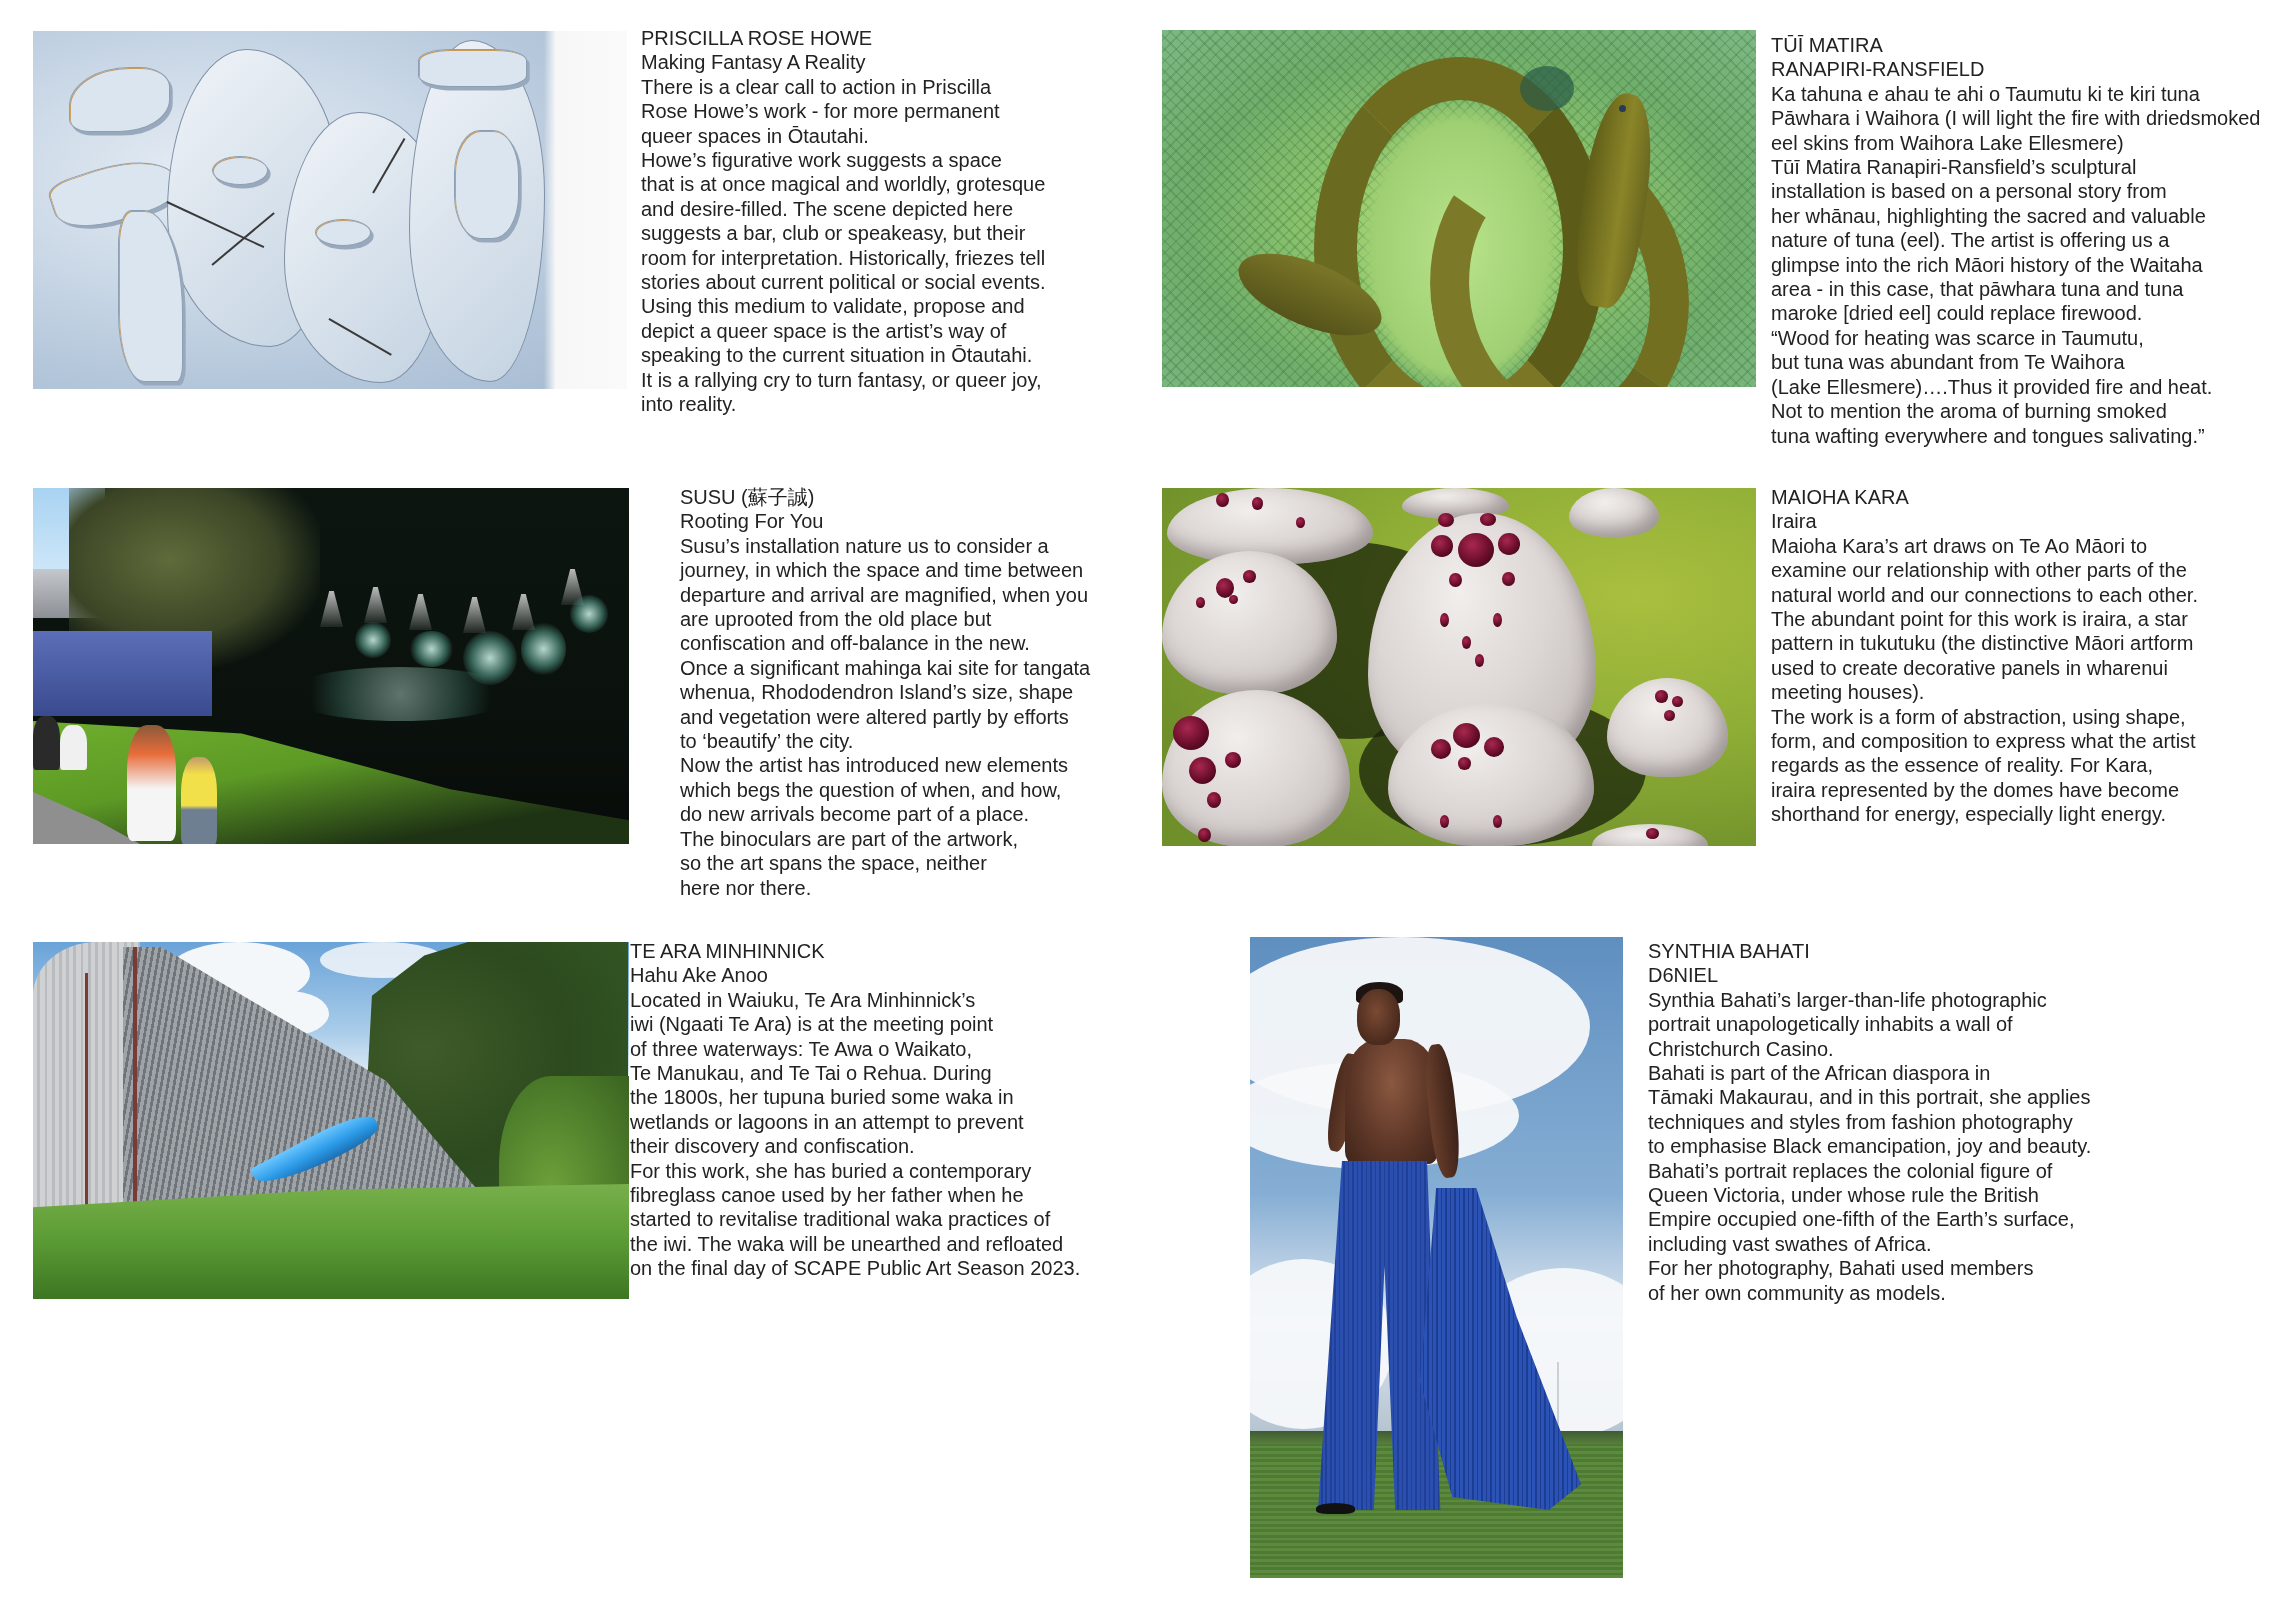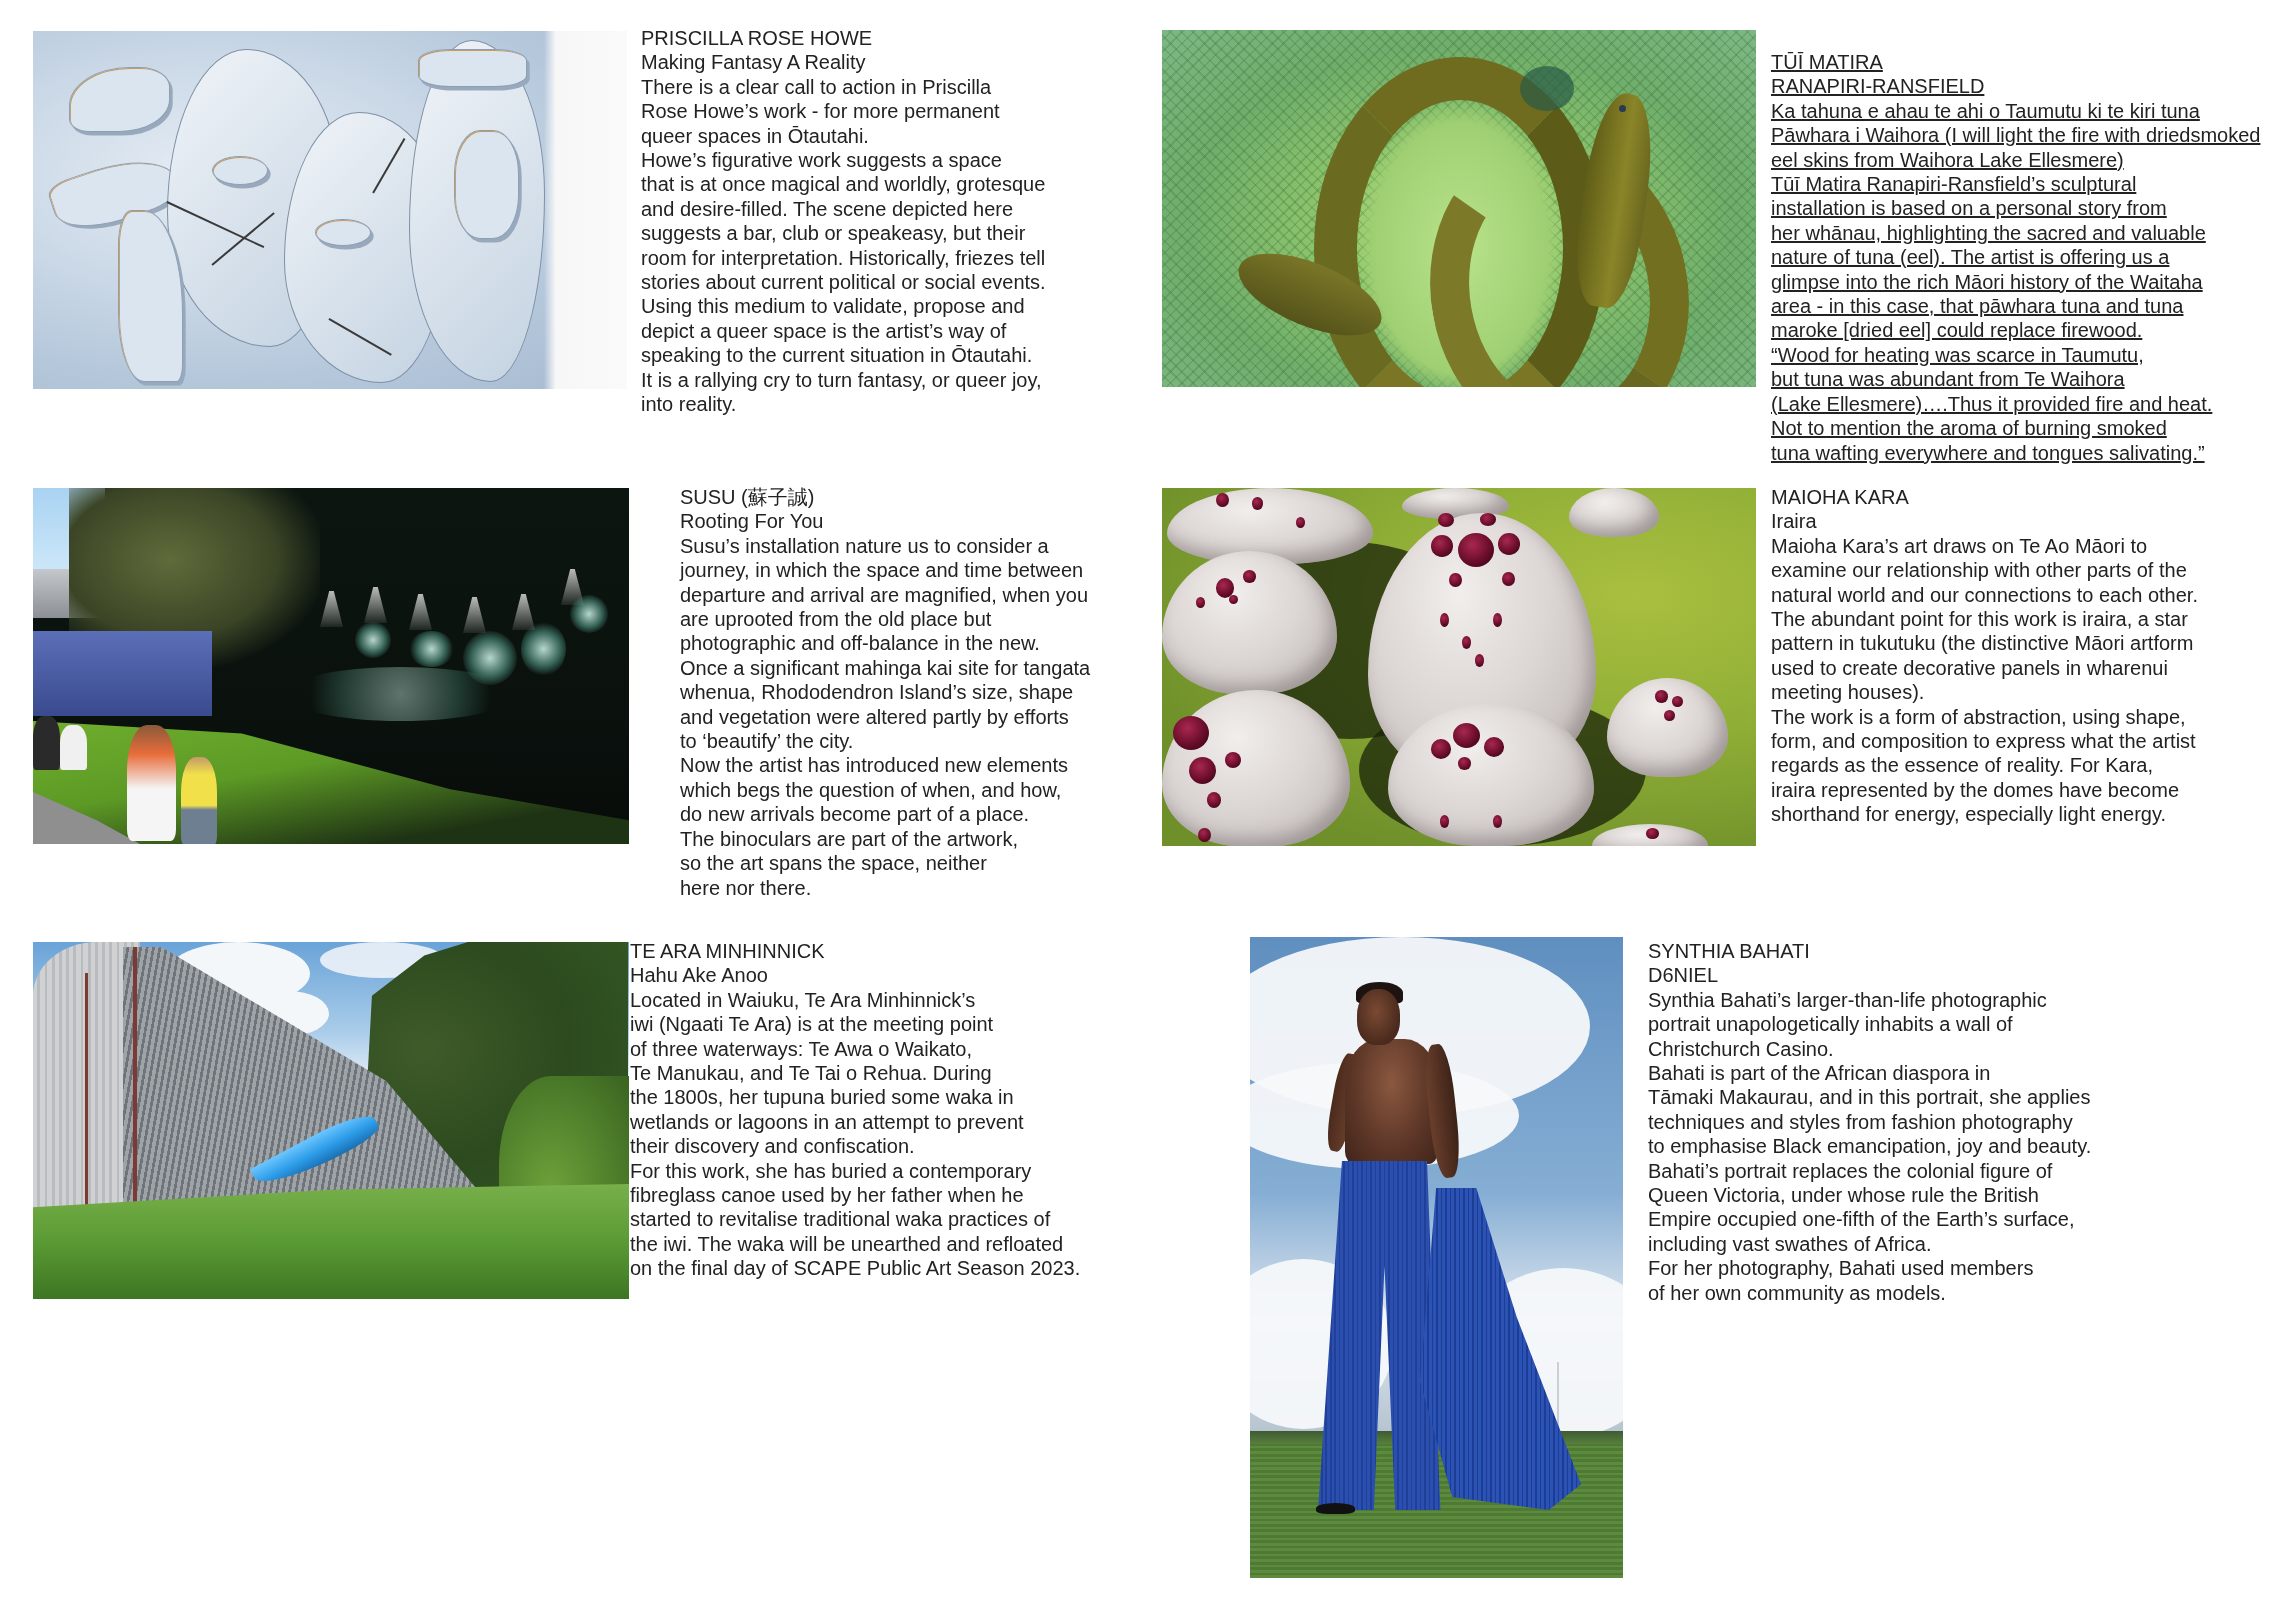--- a/index.html
+++ b/index.html
@@ -140,21 +140,21 @@
 
 <div class="entry">
   <div id="art-2" class="artwork" role="img" aria-label="Olive-green eel coiled in a green mesh net">
     <div class="eel" style="left:152px;top:27px;width:206px;height:296px;border-width:43px;border-color:#6f6c1f #5d5b18 #7a7626 #6a6a20;background:radial-gradient(ellipse,#b8e38a 0%,#9fcf73 60%,rgba(0,0,0,0) 70%);"></div>
     <div class="eel" style="left:269px;top:107px;width:179px;height:233px;border-width:39px;border-color:transparent #727020 #6a6820 #7c7a28;transform:rotate(-10deg);"></div>
     <div style="position:absolute;left:421px;top:63px;width:63px;height:215px;border-radius:45% 45% 40% 40%;background:linear-gradient(90deg,#5f5d18,#8a8528 60%,#6a6720);transform:rotate(8deg);"></div>
     <div style="position:absolute;left:72px;top:233px;width:152px;height:63px;border-radius:50%;background:linear-gradient(180deg,#7a7628,#55531a);transform:rotate(22deg);"></div>
     <div style="position:absolute;left:457px;top:75px;width:7.2px;height:7.2px;border-radius:50%;background:#2a3a55;"></div>
     <div style="position:absolute;left:358px;top:36px;width:54px;height:45px;border-radius:50%;background:rgba(40,90,70,0.7);"></div>
   </div>
-  <div class="caption" style="left:1771px;top:50px;text-decoration:underline;">
+  <div class="caption" style="left:1771px;top:33px;">
     <span class="line">TŪĪ MATIRA</span>
     <span class="line">RANAPIRI-RANSFIELD</span>
     <span class="line">Ka tahuna e ahau te ahi o Taumutu ki te kiri tuna</span>
     <span class="line">Pāwhara i Waihora (I will light the fire with driedsmoked</span>
     <span class="line">eel skins from Waihora Lake Ellesmere)</span>
     <span class="line">Tūī Matira Ranapiri-Ransfield’s sculptural</span>
     <span class="line">installation is based on a personal story from</span>
     <span class="line">her whānau, highlighting the sacred and valuable</span>
     <span class="line">nature of tuna (eel). The artist is offering us a</span>
     <span class="line">glimpse into the rich Māori history of the Waitaha</span>
@@ -193,21 +193,21 @@
     <div class="person" style="left:94px;top:237px;width:49px;height:116px;background:linear-gradient(180deg,#8a5a3a 0%,#e86c3a 25%,#f5f5f5 55%,#f5f5f5 100%);"></div>
     <div class="person" style="left:148px;top:269px;width:36px;height:88px;background:linear-gradient(180deg,#c49a6a 0%,#f2e04a 20%,#f2e04a 55%,#6f7f92 60%,#6f7f92 100%);"></div>
   </div>
   <div class="caption" style="left:680px;top:485px;">
     <span class="line">SUSU (蘇子誠)</span>
     <span class="line">Rooting For You</span>
     <span class="line">Susu’s installation nature us to consider a</span>
     <span class="line">journey, in which the space and time between</span>
     <span class="line">departure and arrival are magnified, when you</span>
     <span class="line">are uprooted from the old place but</span>
-    <span class="line">photographic and off-balance in the new.</span>
+    <span class="line">confiscation and off-balance in the new.</span>
     <span class="line">Once a significant mahinga kai site for tangata</span>
     <span class="line">whenua, Rhododendron Island’s size, shape</span>
     <span class="line">and vegetation were altered partly by efforts</span>
     <span class="line">to ‘beautify’ the city.</span>
     <span class="line">Now the artist has introduced new elements</span>
     <span class="line">which begs the question of when, and how,</span>
     <span class="line">do new arrivals become part of a place.</span>
     <span class="line">The binoculars are part of the artwork,</span>
     <span class="line">so the art spans the space, neither</span>
     <span class="line">here nor there.</span>

